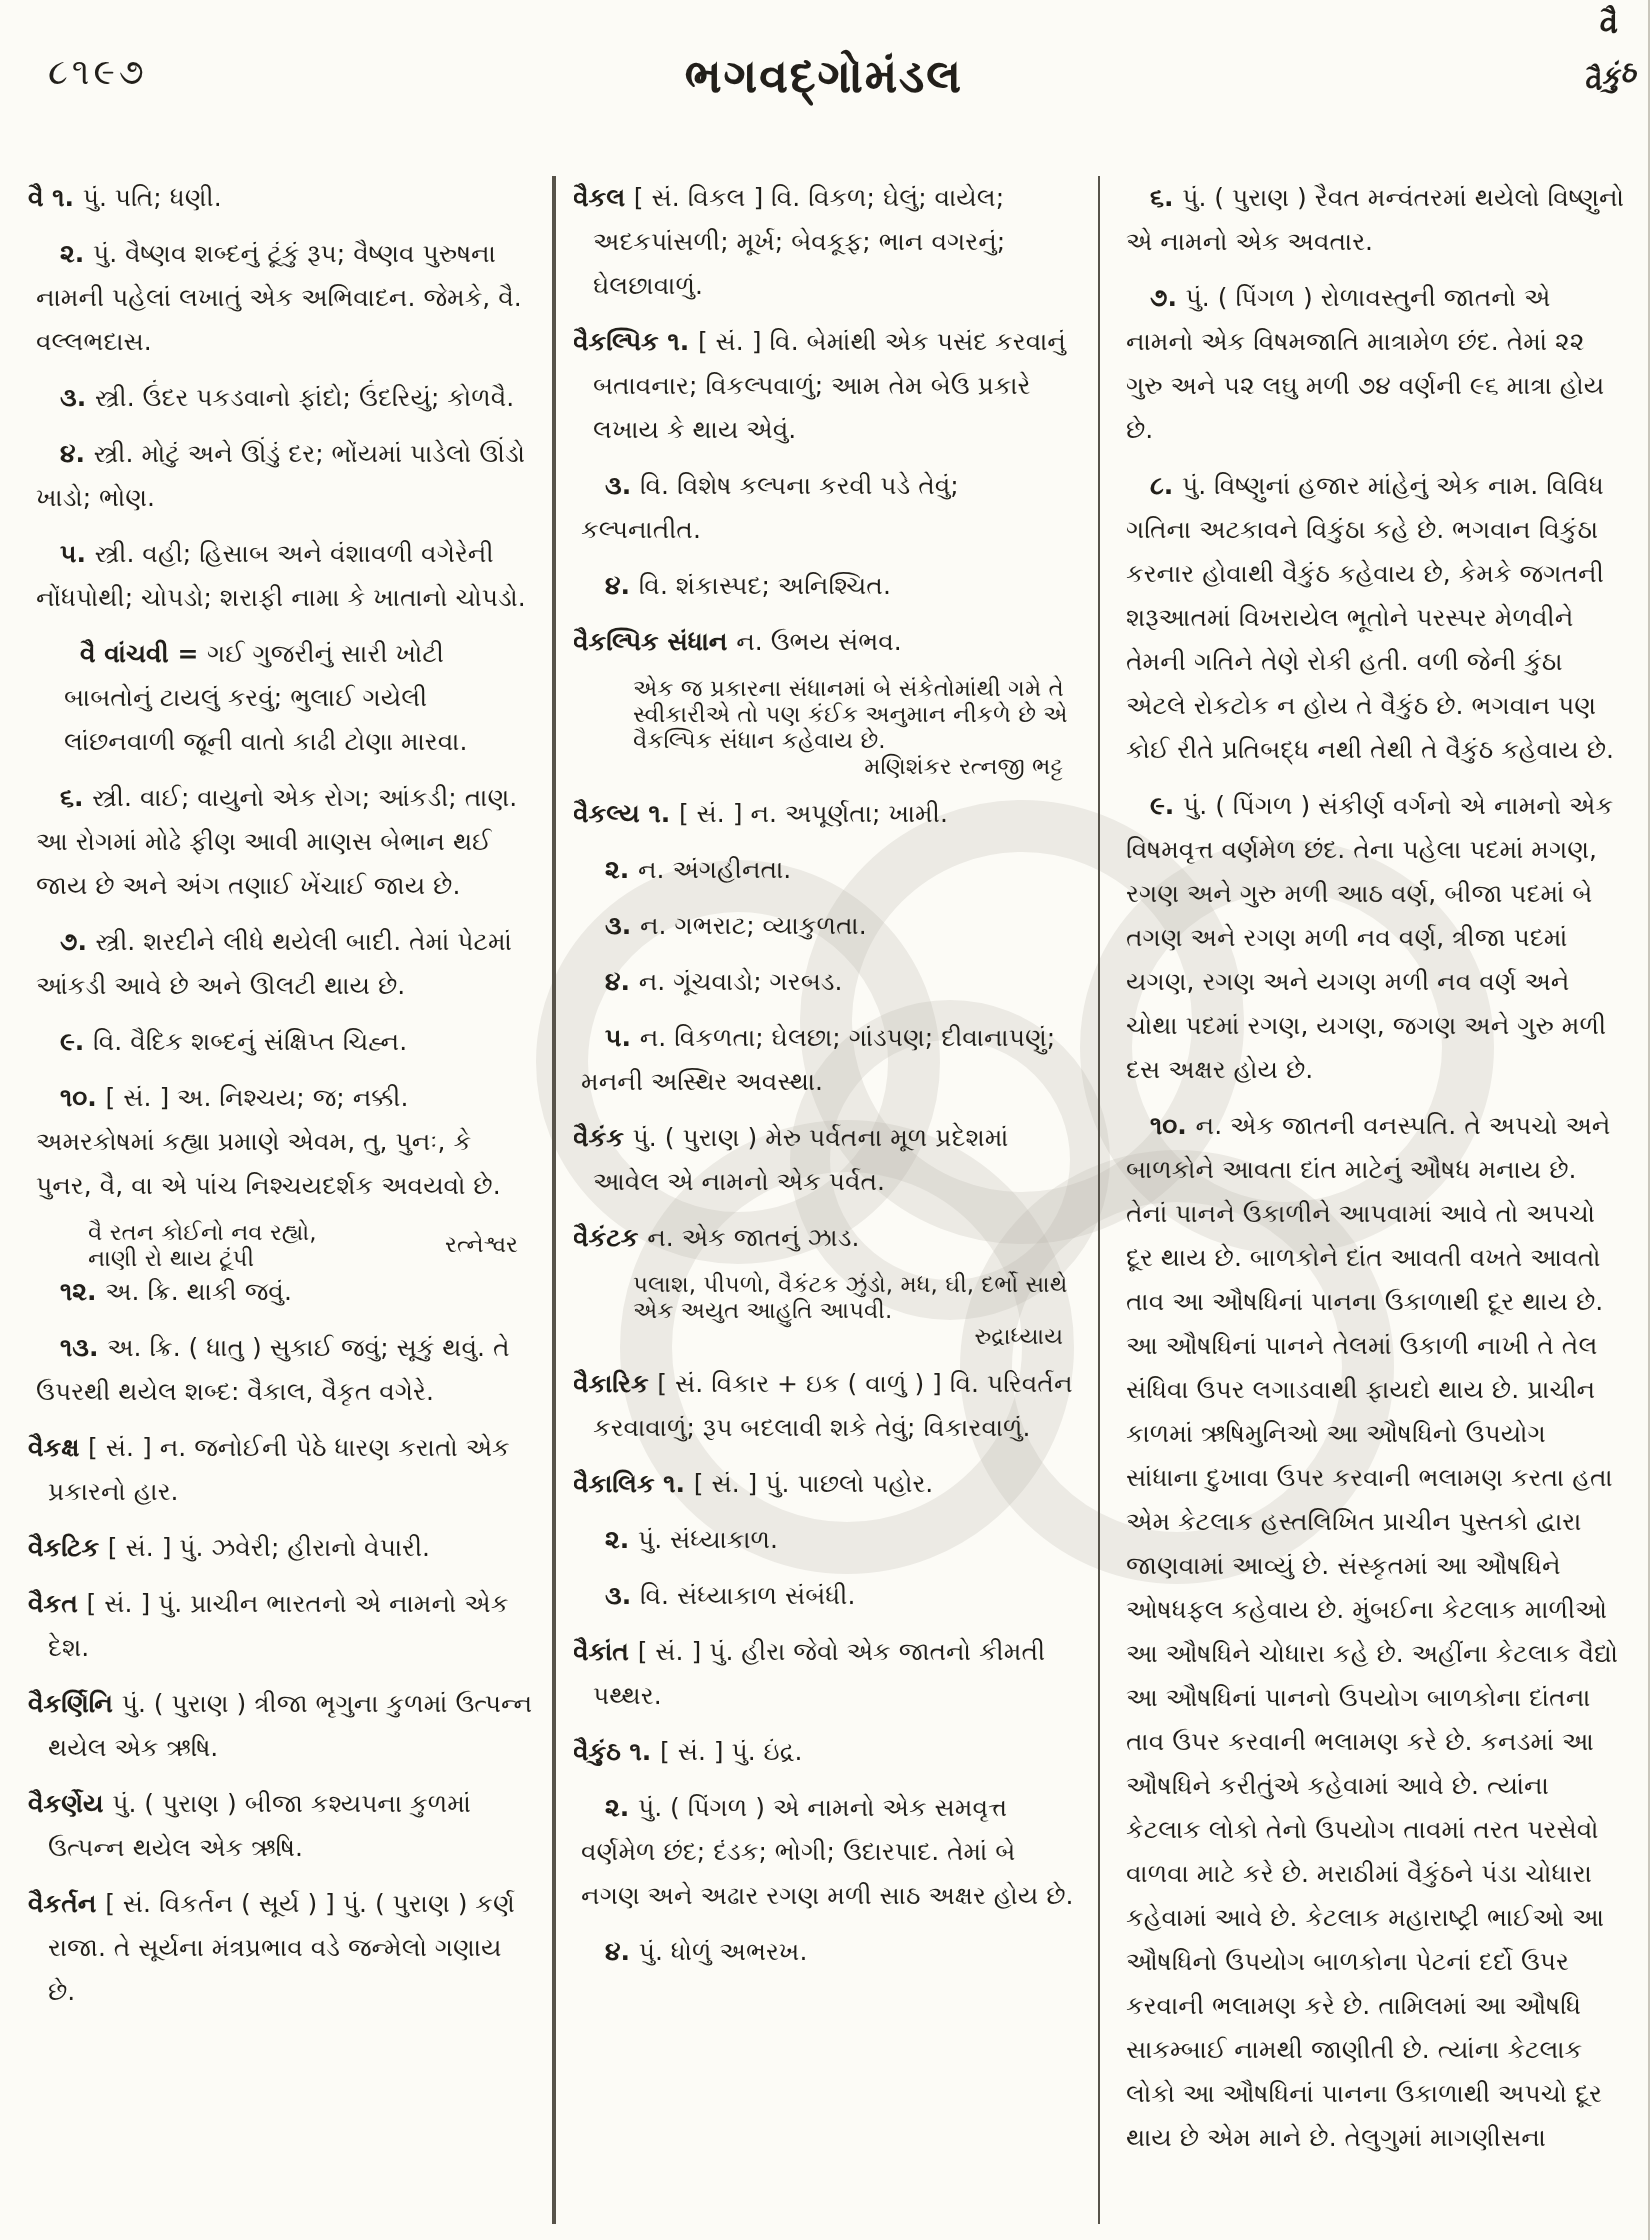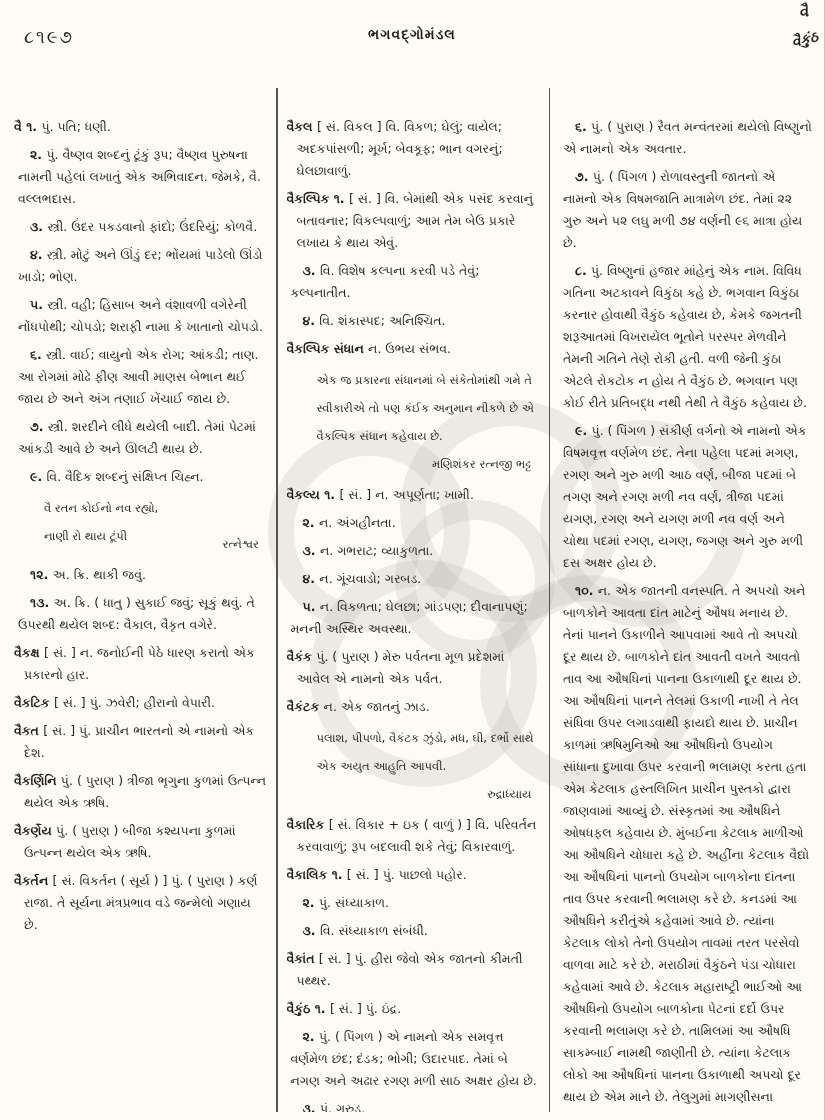--- a/index.html
+++ b/index.html
@@ -17,38 +17,38 @@
   .wm.r1 { left:268px; top:430px; width:150px; height:150px; }
   .wm.r2 { left:400px; top:400px; width:170px; height:170px; }
   .wm.r3 { left:540px; top:420px; width:155px; height:155px; }
   .wm.r4 { left:310px; top:560px; width:175px; height:175px; }
   .wm.r5 { left:480px; top:575px; width:165px; height:165px; }
   .wm.r6 { left:395px; top:500px; width:120px; height:120px; border-width:20px; }
 
   .hdr { position:absolute; top:0; left:0; right:0; height:88px; z-index:2; }
   .pnum  { position:absolute; left:24px; top:26px; font-size:18px; letter-spacing:2px; }
   .ptitle{ position:absolute; left:0; right:0; top:26px; text-align:center;
-           font-weight:bold; font-size:14px; letter-spacing:1px; }
+           font-weight:bold; font-size:23px; letter-spacing:1px; }
   .catch { position:absolute; right:6px; top:2px; text-align:right; font-style:italic; }
   .catch .c1, .catch .c2 { display:block; transform:rotate(-14deg); transform-origin:right center; }
   .catch .c1 { font-size:15px; font-weight:bold; margin-right:10px; }
   .catch .c2 { font-size:14px; font-weight:bold; margin-top:8px; }
 
   .cols { position:absolute; top:88px; left:14px; right:12px; bottom:8px;
           display:flex; z-index:1; }
-  .col  { flex:1 1 0; overflow:hidden; font-size:12.5px; line-height:22px;margin-top:28px; }
+  .col  { flex:1 1 0; overflow:hidden; font-size:12.5px; line-height:22px; }
   .rule { width:1.5px; background:#57534a; margin:0 9px; flex:0 0 auto; }
 
   .col p { margin:0 0 6px 0; }
   .col p.hw    { padding-left:10px; text-indent:-10px; }   
   .col p.sense { padding-left:4px;  text-indent:12px; }    
   .col p.idiom { padding-left:18px; text-indent:8px; }
   .col p.verse, .col p.quote {
       padding-left:30px; padding-right:4px;
-      font-size:11.5px; line-height:28px;
+      font-size:11.5px; line-height:13px;
   }
   .col p b { font-weight:bold; }
   .vline { display:block; }
   .attr  { display:block; text-align:right; padding-right:4px; }
   .verse .attr { margin-top:-20px; }   
 </style>
 </head>
 <body>
 
 <div class="page">
@@ -71,23 +71,25 @@
     </span>
   </header>
 
   <main class="cols">
     <section class="col">
         <p class="hw"><b>વૈ ૧. </b><span>પું. પતિ; ધણી.</span></p>
         <p class="sense"><b>૨. </b><span>પું. વૈષ્ણવ શબ્દનું ટૂંકું રૂપ; વૈષ્ણવ પુરુષના નામની પહેલાં લખાતું એક અભિવાદન. જેમકે, વૈ. વલ્લભદાસ.</span></p>
         <p class="sense"><b>૩. </b><span>સ્ત્રી. ઉંદર પકડવાનો ફાંદો; ઉંદરિયું; કોળવૈ.</span></p>
         <p class="sense"><b>૪. </b><span>સ્ત્રી. મોટું અને ઊંડું દર; ભોંયમાં પાડેલો ઊંડો ખાડો; ભોણ.</span></p>
         <p class="sense"><b>૫. </b><span>સ્ત્રી. વહી; હિસાબ અને વંશાવળી વગેરેની નોંધપોથી; ચોપડો; શરાફી નામા કે ખાતાનો ચોપડો.</span></p>
+        <p class="idiom"><b>વૈ વાંચવી = </b><span>ગઈ ગુજરીનું સારી ખોટી બાબતોનું ટાયલું કરવું; ભુલાઈ ગયેલી લાંછનવાળી જૂની વાતો કાઢી ટોણા મારવા.</span></p>
         <p class="sense"><b>૬. </b><span>સ્ત્રી. વાઈ; વાયુનો એક રોગ; આંકડી; તાણ. આ રોગમાં મોઢે ફીણ આવી માણસ બેભાન થઈ જાય છે અને અંગ તણાઈ ખેંચાઈ જાય છે.</span></p>
         <p class="sense"><b>૭. </b><span>સ્ત્રી. શરદીને લીધે થયેલી બાદી. તેમાં પેટમાં આંકડી આવે છે અને ઊલટી થાય છે.</span></p>
         <p class="sense"><b>૯. </b><span>વિ. વૈદિક શબ્દનું સંક્ષિપ્ત ચિહ્ન.</span></p>
+        <p class="sense"><b>૧૦. </b><span>[ સં. ] અ. નિશ્ચય; જ; નક્કી. અમરકોષમાં કહ્યા પ્રમાણે એવમ, તુ, પુનઃ, કે પુનર, વૈ, વા એ પાંચ નિશ્ચયદર્શક અવયવો છે.</span></p>
         <p class="verse">
           <span class="vline">વૈ રતન કોઈનો નવ રહ્યો,</span>
           <span class="vline">નાણી રો થાય ટૂંપી</span>
           <span class="attr">રત્નેશ્વર</span>
         </p>
         <p class="sense"><b>૧૨. </b><span>અ. ક્રિ. થાકી જવું.</span></p>
         <p class="sense"><b>૧૩. </b><span>અ. ક્રિ. ( ધાતુ ) સુકાઈ જવું; સૂકું થવું. તે ઉપરથી થયેલ શબ્દ: વૈકાલ, વૈકૃત વગેરે.</span></p>
         <p class="hw"><b>વૈકક્ષ </b><span>[ સં. ] ન. જનોઈની પેઠે ધારણ કરાતો એક પ્રકારનો હાર.</span></p>
         <p class="hw"><b>વૈકટિક </b><span>[ સં. ] પું. ઝવેરી; હીરાનો વેપારી.</span></p>
         <p class="hw"><b>વૈકત </b><span>[ સં. ] પું. પ્રાચીન ભારતનો એ નામનો એક દેશ.</span></p>
@@ -111,21 +113,20 @@
         <p class="hw"><b>વૈકંક </b><span>પું. ( પુરાણ ) મેરુ પર્વતના મૂળ પ્રદેશમાં આવેલ એ નામનો એક પર્વત.</span></p>
         <p class="hw"><b>વૈકંટક </b><span>ન. એક જાતનું ઝાડ.</span></p>
         <p class="quote"><span>પલાશ, પીપળો, વૈકંટક ઝુંડો, મધ, ઘી, દર્ભો સાથે એક અયુત આહુતિ આપવી.</span><span class="attr">રુદ્રાધ્યાય</span></p>
         <p class="hw"><b>વૈકારિક </b><span>[ સં. વિકાર + ઇક ( વાળું ) ] વિ. પરિવર્તન કરવાવાળું; રૂપ બદલાવી શકે તેવું; વિકારવાળું.</span></p>
         <p class="hw"><b>વૈકાલિક ૧. </b><span>[ સં. ] પું. પાછલો પહોર.</span></p>
         <p class="sense"><b>૨. </b><span>પું. સંધ્યાકાળ.</span></p>
         <p class="sense"><b>૩. </b><span>વિ. સંધ્યાકાળ સંબંધી.</span></p>
         <p class="hw"><b>વૈકાંત </b><span>[ સં. ] પું. હીરા જેવો એક જાતનો કીમતી પથ્થર.</span></p>
         <p class="hw"><b>વૈકુંઠ ૧. </b><span>[ સં. ] પું. ઇંદ્ર.</span></p>
         <p class="sense"><b>૨. </b><span>પું. ( પિંગળ ) એ નામનો એક સમવૃત્ત વર્ણમેળ છંદ; દંડક; ભોગી; ઉદારપાદ. તેમાં બે નગણ અને અઢાર રગણ મળી સાઠ અક્ષર હોય છે.</span></p>
-        <p class="sense"><b>૩. </b><span>પું. ગરુડ.</span></p>
         <p class="sense"><b>૪. </b><span>પું. ધોળું અભરખ.</span></p>
       </section>
     <div class="rule"></div>
     <section class="col">
         <p class="sense"><b>૬. </b><span>પું. ( પુરાણ ) રૈવત મન્વંતરમાં થયેલો વિષ્ણુનો એ નામનો એક અવતાર.</span></p>
         <p class="sense"><b>૭. </b><span>પું. ( પિંગળ ) રોળાવસ્તુની જાતનો એ નામનો એક વિષમજાતિ માત્રામેળ છંદ. તેમાં ૨૨ ગુરુ અને ૫૨ લઘુ મળી ૭૪ વર્ણની ૯૬ માત્રા હોય છે.</span></p>
         <p class="sense"><b>૮. </b><span>પું. વિષ્ણુનાં હજાર માંહેનું એક નામ. વિવિધ ગતિના અટકાવને વિકુંઠા કહે છે. ભગવાન વિકુંઠા કરનાર હોવાથી વૈકુંઠ કહેવાય છે, કેમકે જગતની શરૂઆતમાં વિખરાયેલ ભૂતોને પરસ્પર મેળવીને તેમની ગતિને તેણે રોકી હતી. વળી જેની કુંઠા એટલે રોકટોક ન હોય તે વૈકુંઠ છે. ભગવાન પણ કોઈ રીતે પ્રતિબદ્ધ નથી તેથી તે વૈકુંઠ કહેવાય છે.</span></p>
         <p class="sense"><b>૯. </b><span>પું. ( પિંગળ ) સંકીર્ણ વર્ગનો એ નામનો એક વિષમવૃત્ત વર્ણમેળ છંદ. તેના પહેલા પદમાં મગણ, રગણ અને ગુરુ મળી આઠ વર્ણ, બીજા પદમાં બે તગણ અને રગણ મળી નવ વર્ણ, ત્રીજા પદમાં યગણ, રગણ અને યગણ મળી નવ વર્ણ અને ચોથા પદમાં રગણ, યગણ, જગણ અને ગુરુ મળી દસ અક્ષર હોય છે.</span></p>
         <p class="sense"><b>૧૦. </b><span>ન. એક જાતની વનસ્પતિ. તે અપચો અને બાળકોને આવતા દાંત માટેનું ઔષધ મનાય છે. તેનાં પાનને ઉકાળીને આપવામાં આવે તો અપચો દૂર થાય છે. બાળકોને દાંત આવતી વખતે આવતો તાવ આ ઔષધિનાં પાનના ઉકાળાથી દૂર થાય છે. આ ઔષધિનાં પાનને તેલમાં ઉકાળી નાખી તે તેલ સંધિવા ઉપર લગાડવાથી ફાયદો થાય છે. પ્રાચીન કાળમાં ઋષિમુનિઓ આ ઔષધિનો ઉપયોગ સાંધાના દુખાવા ઉપર કરવાની ભલામણ કરતા હતા એમ કેટલાક હસ્તલિખિત પ્રાચીન પુસ્તકો દ્વારા જાણવામાં આવ્યું છે. સંસ્કૃતમાં આ ઔષધિને ઓષધફલ કહેવાય છે. મુંબઈના કેટલાક માળીઓ આ ઔષધિને ચોધારા કહે છે. અહીંના કેટલાક વૈદ્યો આ ઔષધિનાં પાનનો ઉપયોગ બાળકોના દાંતના તાવ ઉપર કરવાની ભલામણ કરે છે. કનડમાં આ ઔષધિને કરીતુંએ કહેવામાં આવે છે. ત્યાંના કેટલાક લોકો તેનો ઉપયોગ તાવમાં તરત પરસેવો વાળવા માટે કરે છે. મરાઠીમાં વૈકુંઠને પંડા ચોધારા કહેવામાં આવે છે. કેટલાક મહારાષ્ટ્રી ભાઈઓ આ ઔષધિનો ઉપયોગ બાળકોના પેટનાં દર્દો ઉપર કરવાની ભલામણ કરે છે. તામિલમાં આ ઔષધિ સાકમ્બાઈ નામથી જાણીતી છે. ત્યાંના કેટલાક લોકો આ ઔષધિનાં પાનના ઉકાળાથી અપચો દૂર થાય છે એમ માને છે. તેલુગુમાં માગણીસના</span></p>
       </section>

